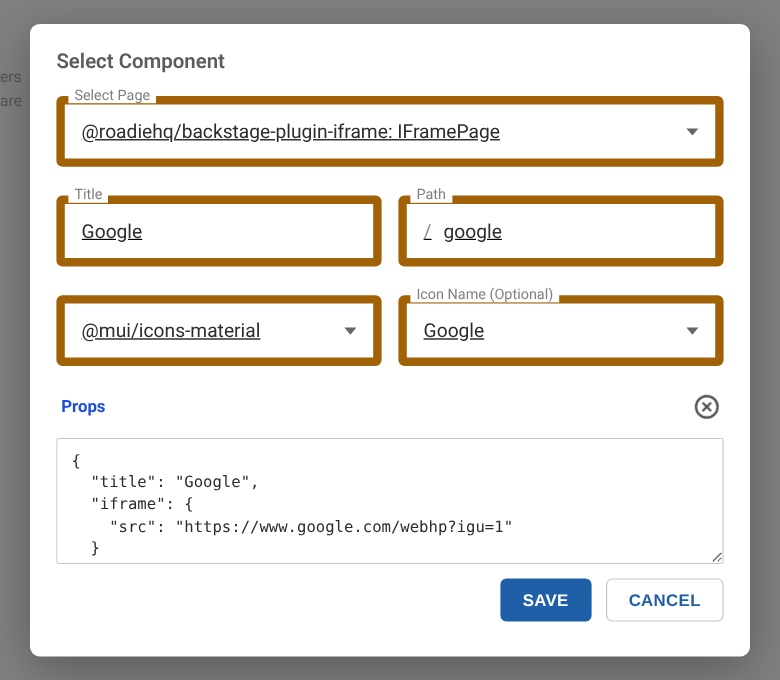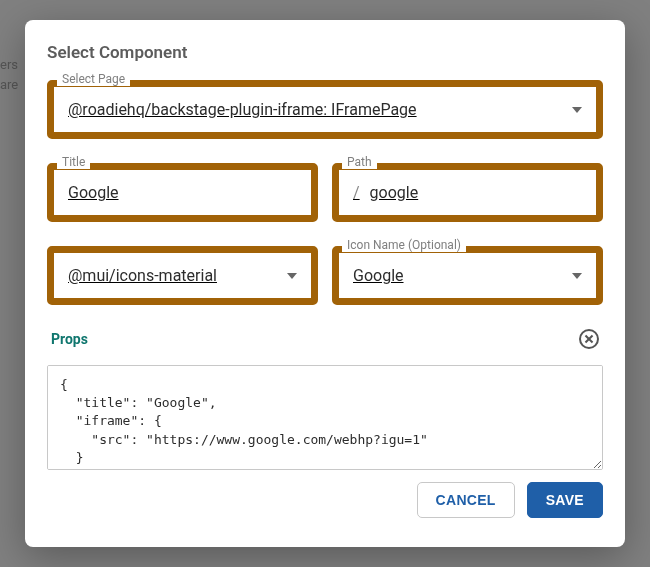--- a/index.html
+++ b/index.html
@@ -99,21 +99,21 @@
     .props-header {
       display: flex;
       justify-content: space-between;
       align-items: center;
       margin-bottom: 16px;
       padding: 0 4px;
     }
     .props-label {
       font-size: 14px;
       font-weight: 700;
-      color: #0f766e;
+      color: #1d4ed8;
     }
     .close-circle {
       width: 20px;
       height: 20px;
       border: 2px solid #555;
       border-radius: 50%;
       display: flex;
       align-items: center;
       justify-content: center;
       cursor: pointer;
@@ -226,16 +226,16 @@
   </div>
 
   <textarea class="props-textarea" style="">{
   "title": "Google",
   "iframe": {
     "src": "https://www.google.com/webhp?igu=1"
   }
 }</textarea>
 
   <div class="actions">
+    <button class="btn btn-primary">SAVE</button>
     <button class="btn btn-secondary">CANCEL</button>
-    <button class="btn btn-primary">SAVE</button>
   </div>
 </div>
 
 </body></html>

